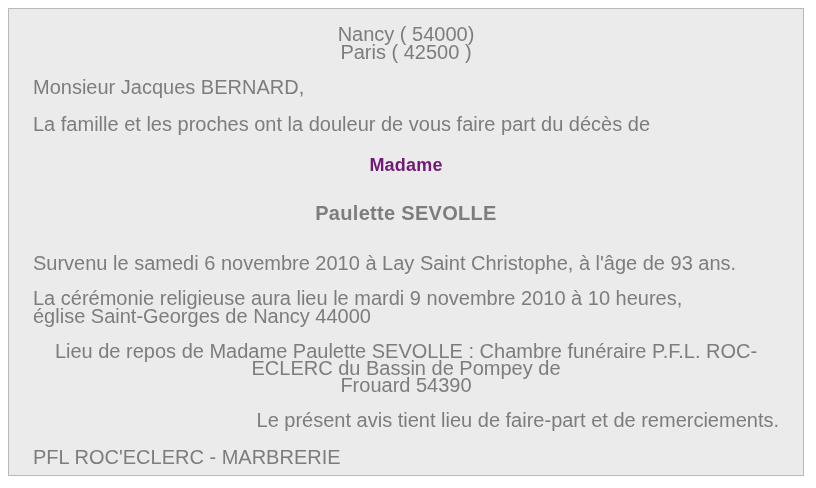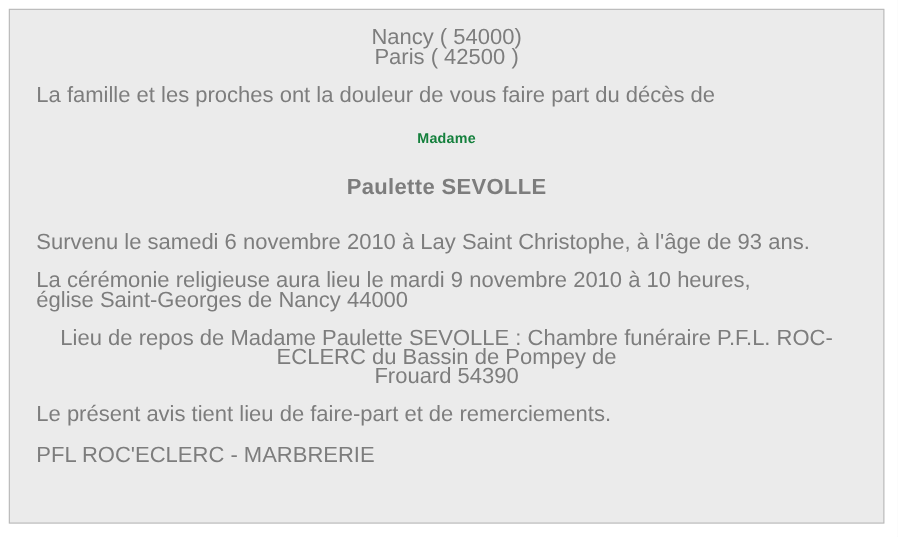--- a/index.html
+++ b/index.html
@@ -42,23 +42,23 @@
     line-height: 18px;
   }
   .salutation {
     margin-bottom: 20px;
   }
   .announce {
     margin-bottom: 22px;
   }
   .madame {
     text-align: center;
-    font-size: 13px;
+    font-size: 18px;
     font-weight: bold;
-    color: #15803d;
+    color: #701a75;
     margin-bottom: 26px;
     letter-spacing: 0.2px;
   }
   .deceased-name {
     text-align: center;
     font-size: 20px;
     font-weight: bold;
     color: #7d7d7d;
     margin-bottom: 30px;
     letter-spacing: 0.3px;
@@ -67,38 +67,39 @@
     margin-bottom: 18px;
   }
   .para .line + .line {
     margin-top: 1px;
   }
   .rest-block {
     margin-bottom: 18px;
     text-align: center;
   }
   .thanks {
-    text-align: left;
+    text-align: right;
     margin-bottom: 20px;
   }
   .company {
     margin-bottom: 20px;
   }
 </style>
 </head>
 <body>
 
 <div class="notice-card">
   <div class="inner">
 
     <div class="loc-block">
       <div class="line">Nancy ( 54000)</div>
       <div class="line">Paris ( 42500 )</div>
     </div>
 
+    <div class="line salutation">Monsieur Jacques BERNARD,</div>
 
     <div class="line announce">La famille et les proches ont la douleur de vous faire part du décès de</div>
 
     <div class="madame">Madame</div>
 
     <div class="deceased-name">Paulette SEVOLLE</div>
 
     <div class="para">
       <div class="line">Survenu le samedi 6 novembre 2010 à Lay Saint Christophe, à l'âge de 93 ans.</div>
     </div>

